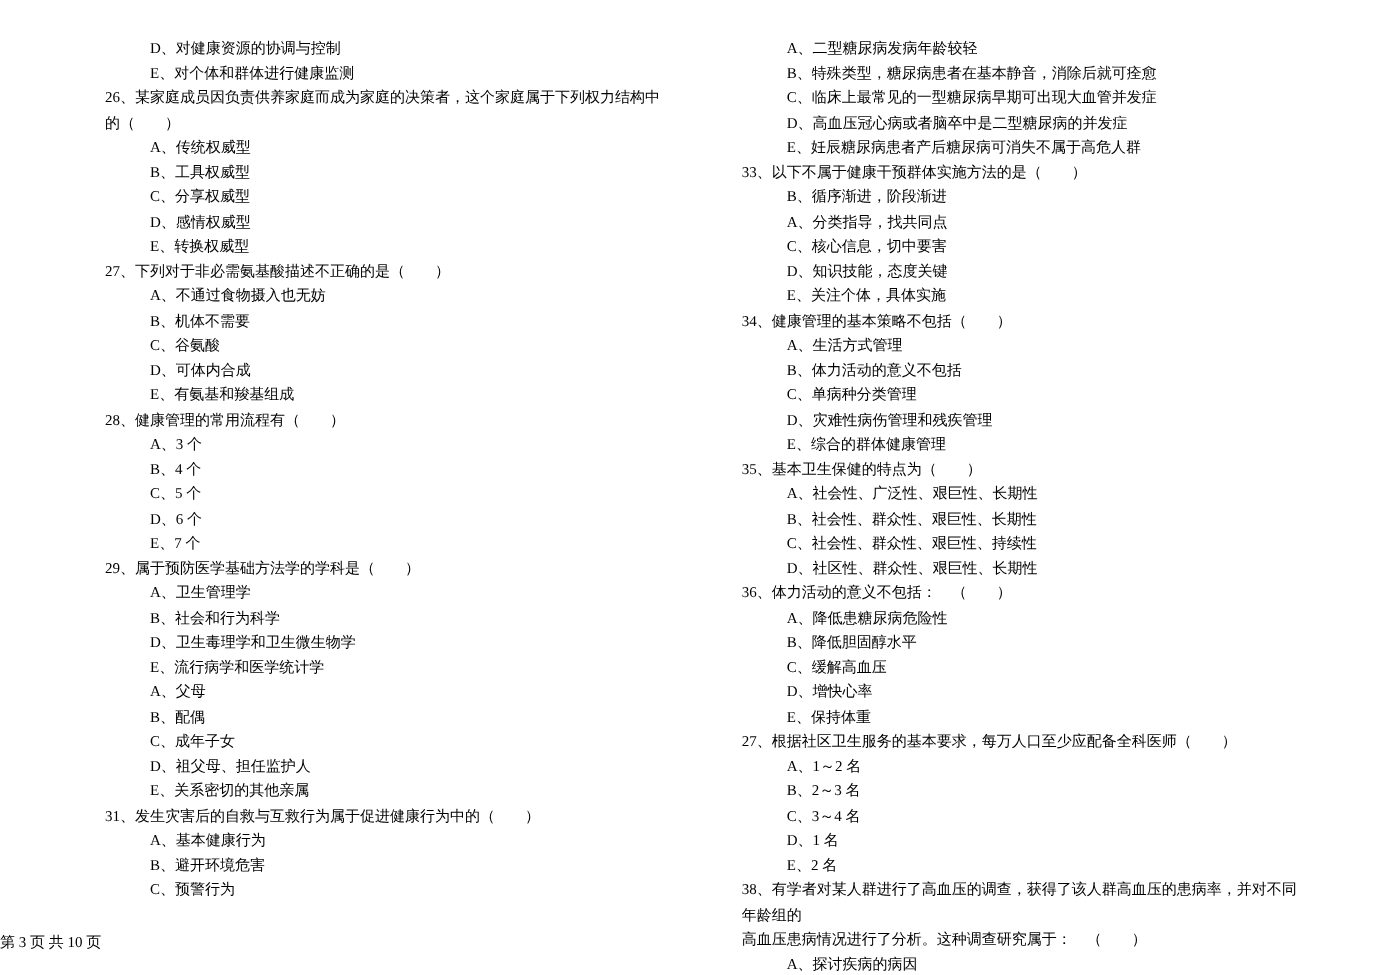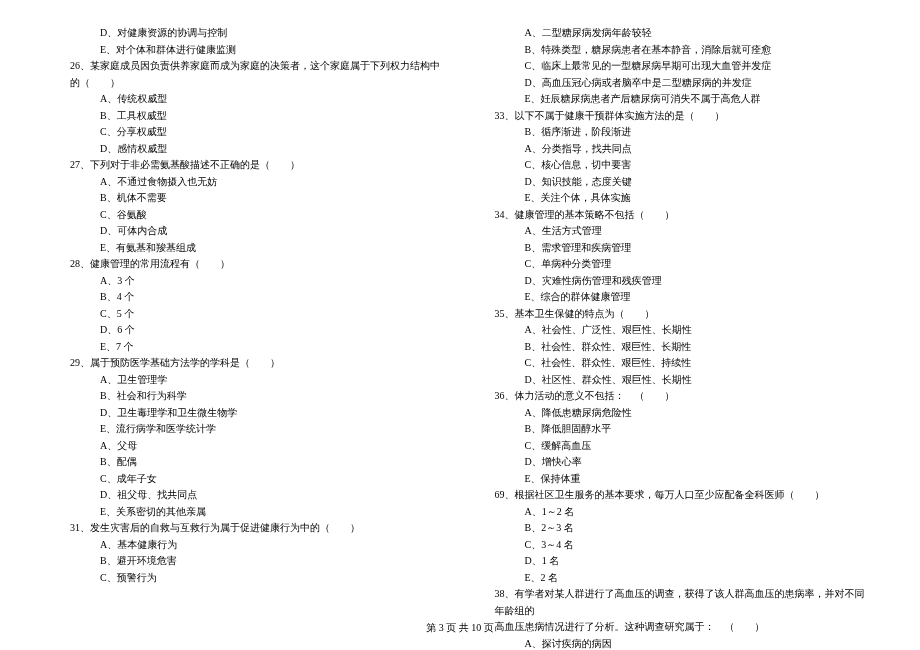--- a/index.html
+++ b/index.html
@@ -33,57 +33,57 @@
       padding-left: 20px;
     }
     .sub-line {
       padding-left: 20px;
     }
     .footer {
       position: absolute;
       bottom: 15px;
       left: 0;
       right: 0;
-      text-align: center;
       font-size: 10px;
     }
   </style>
 </head>
 <body>
 
 <div class="content">
   <div class="column">
     <div class="option-line">D、对健康资源的协调与控制</div>
     <div class="option-line">E、对个体和群体进行健康监测</div>
     <div class="question-line">26、某家庭成员因负责供养家庭而成为家庭的决策者，这个家庭属于下列权力结构中的（　　）</div>
     <div class="option-line">A、传统权威型</div>
     <div class="option-line">B、工具权威型</div>
     <div class="option-line">C、分享权威型</div>
     <div class="option-line">D、感情权威型</div>
+    <div class="option-line">E、转换权威型</div>
     <div class="question-line">27、下列对于非必需氨基酸描述不正确的是（　　）</div>
     <div class="option-line">A、不通过食物摄入也无妨</div>
     <div class="option-line">B、机体不需要</div>
     <div class="option-line">C、谷氨酸</div>
     <div class="option-line">D、可体内合成</div>
     <div class="option-line">E、有氨基和羧基组成</div>
     <div class="question-line">28、健康管理的常用流程有（　　）</div>
     <div class="option-line">A、3 个</div>
     <div class="option-line">B、4 个</div>
     <div class="option-line">C、5 个</div>
     <div class="option-line">D、6 个</div>
     <div class="option-line">E、7 个</div>
     <div class="question-line">29、属于预防医学基础方法学的学科是（　　）</div>
     <div class="option-line">A、卫生管理学</div>
     <div class="option-line">B、社会和行为科学</div>
     <div class="option-line">D、卫生毒理学和卫生微生物学</div>
     <div class="option-line">E、流行病学和医学统计学</div>
     <div class="option-line">A、父母</div>
     <div class="option-line">B、配偶</div>
     <div class="option-line">C、成年子女</div>
-    <div class="option-line">D、祖父母、找共同点</div>
+    <div class="option-line">D、祖父母、担任监护人</div>
     <div class="option-line">E、关系密切的其他亲属</div>
     <div class="question-line">31、发生灾害后的自救与互救行为属于促进健康行为中的（　　）</div>
     <div class="option-line">A、基本健康行为</div>
     <div class="option-line">B、避开环境危害</div>
     <div class="option-line">C、预警行为</div>
 
   </div>
 
   <div class="column">
     <div class="option-line">A、二型糖尿病发病年龄较轻</div>
@@ -92,36 +92,36 @@
     <div class="option-line">D、高血压冠心病或者脑卒中是二型糖尿病的并发症</div>
     <div class="option-line">E、妊辰糖尿病患者产后糖尿病可消失不属于高危人群</div>
     <div class="question-line">33、以下不属于健康干预群体实施方法的是（　　）</div>
     <div class="option-line">B、循序渐进，阶段渐进</div>
     <div class="option-line">A、分类指导，找共同点</div>
     <div class="option-line">C、核心信息，切中要害</div>
     <div class="option-line">D、知识技能，态度关键</div>
     <div class="option-line">E、关注个体，具体实施</div>
     <div class="question-line">34、健康管理的基本策略不包括（　　）</div>
     <div class="option-line">A、生活方式管理</div>
-    <div class="option-line">B、需求管理和疾病管理</div>
+    <div class="option-line">B、体力活动的意义不包括</div>
     <div class="option-line">C、单病种分类管理</div>
     <div class="option-line">D、灾难性病伤管理和残疾管理</div>
     <div class="option-line">E、综合的群体健康管理</div>
     <div class="question-line">35、基本卫生保健的特点为（　　）</div>
     <div class="option-line">A、社会性、广泛性、艰巨性、长期性</div>
     <div class="option-line">B、社会性、群众性、艰巨性、长期性</div>
     <div class="option-line">C、社会性、群众性、艰巨性、持续性</div>
     <div class="option-line">D、社区性、群众性、艰巨性、长期性</div>
     <div class="question-line">36、体力活动的意义不包括：　（　　）</div>
     <div class="option-line">A、降低患糖尿病危险性</div>
     <div class="option-line">B、降低胆固醇水平</div>
     <div class="option-line">C、缓解高血压</div>
     <div class="option-line">D、增快心率</div>
     <div class="option-line">E、保持体重</div>
-    <div class="question-line">69、根据社区卫生服务的基本要求，每万人口至少应配备全科医师（　　）</div>
+    <div class="question-line">27、根据社区卫生服务的基本要求，每万人口至少应配备全科医师（　　）</div>
     <div class="option-line">A、1～2 名</div>
     <div class="option-line">B、2～3 名</div>
     <div class="option-line">C、3～4 名</div>
     <div class="option-line">D、1 名</div>
     <div class="option-line">E、2 名</div>
     <div class="question-line">38、有学者对某人群进行了高血压的调查，获得了该人群高血压的患病率，并对不同年龄组的</div>
     <div class="sub-line">高血压患病情况进行了分析。这种调查研究属于：　（　　）</div>
     <div class="option-line">A、探讨疾病的病因</div>
 
   </div>

